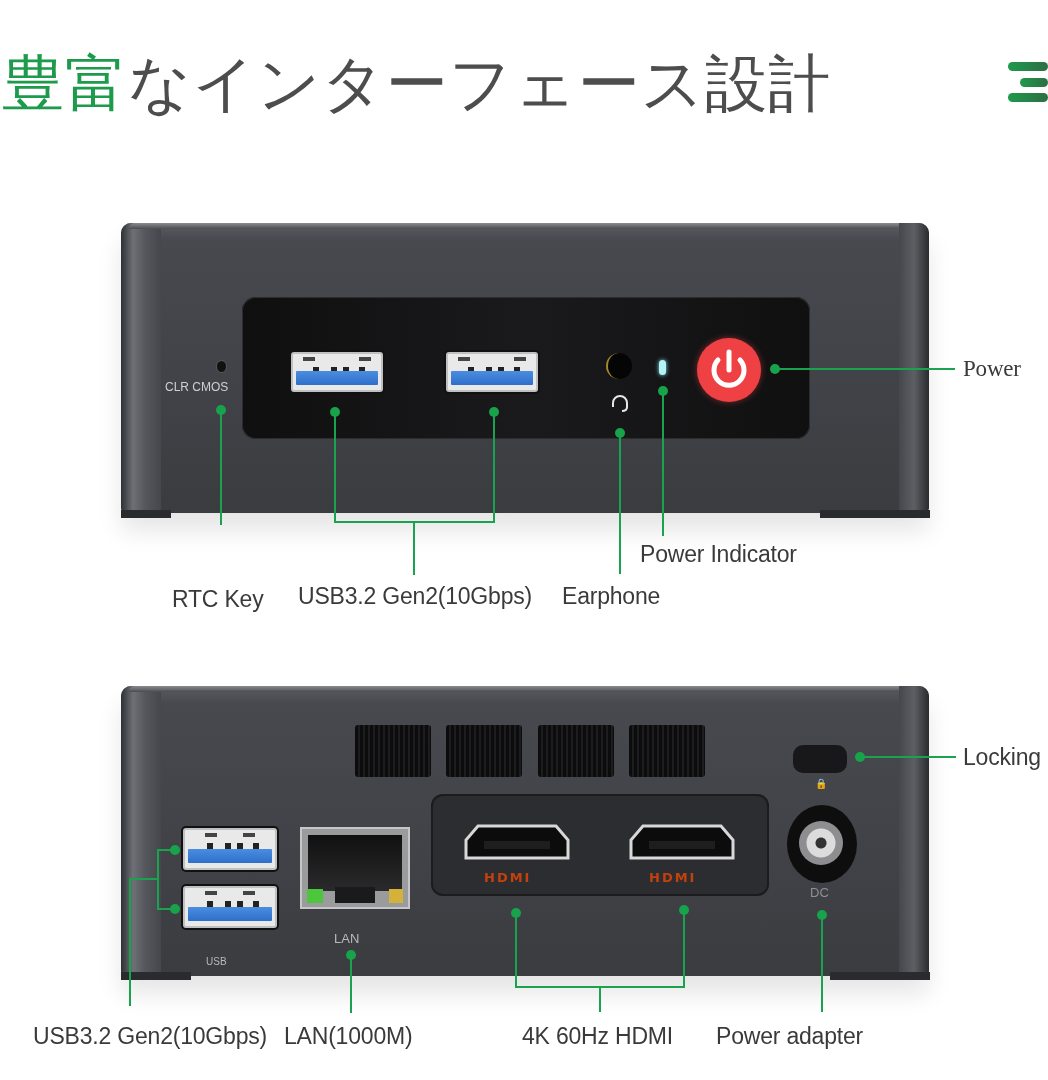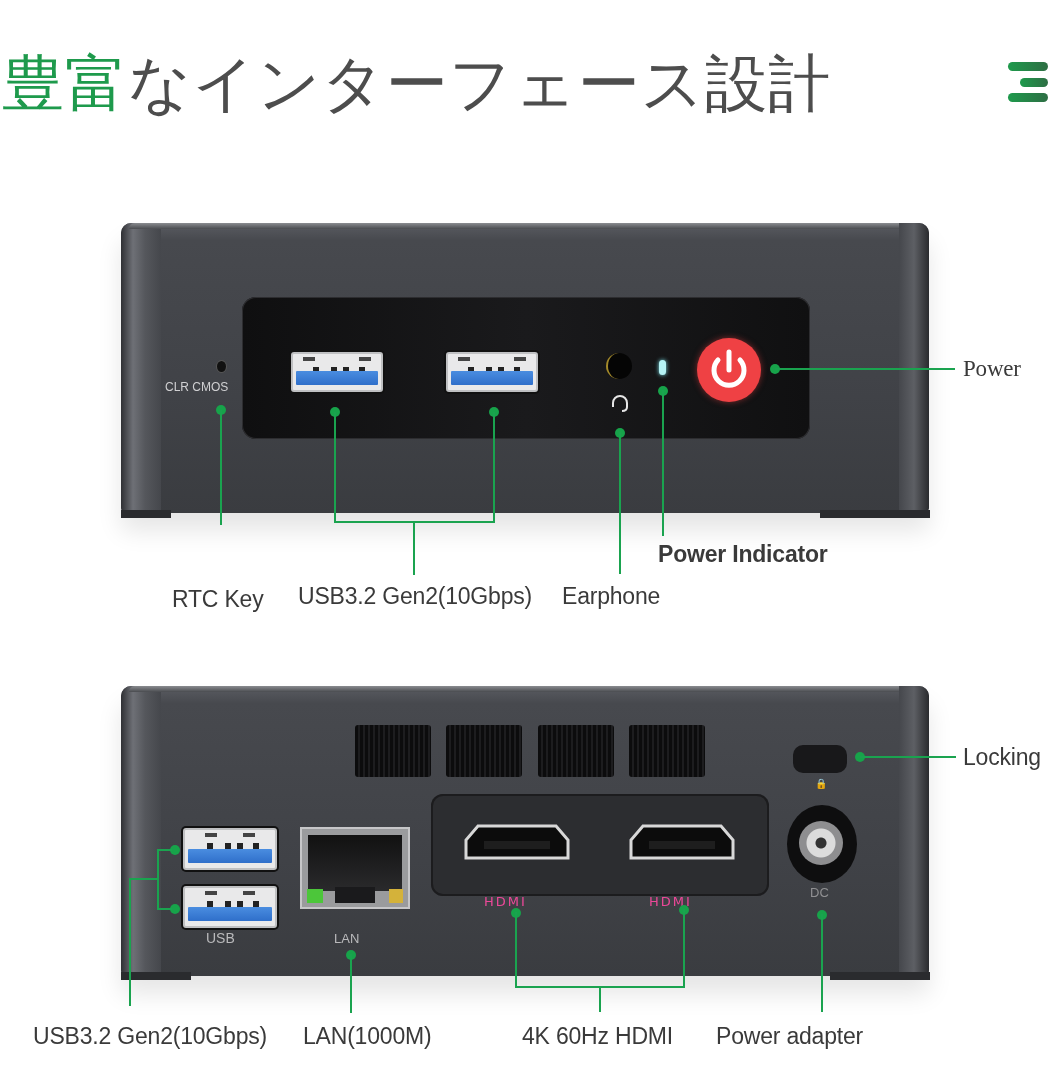--- a/index.html
+++ b/index.html
@@ -46,21 +46,21 @@
   .power-btn { position: absolute; left: 697px; top: 338px; width: 64px; height: 64px; border-radius: 50%; background: #ef4144; box-shadow: 0 0 6px rgba(239,65,68,0.5); }
   .indicator { position: absolute; left: 659px; top: 360px; width: 7px; height: 15px; border-radius: 4px; background: #b5f3f5; box-shadow: 0 0 4px #7fe6ee; }
   .jack { position: absolute; left: 606px; top: 353px; width: 26px; height: 26px; border-radius: 50%; background: #050505; border-left: 2px solid #a48a2a; }
   .cmos-hole { position: absolute; left: 217px; top: 361px; width: 9px; height: 11px; border-radius: 50%; background: #111; box-shadow: 0 0 0 1px #555; }
 
   .vent { position: absolute; top: 725px; width: 76px; height: 52px; border-radius: 3px;
           background: repeating-linear-gradient(90deg,#0c0c0d 0px,#0c0c0d 3px,#1d1d1f 3px,#1d1d1f 5px); }
 
   .hdmi-panel { position: absolute; left: 431px; top: 794px; width: 338px; height: 102px; border-radius: 12px; background: #2c2d30; box-shadow: inset 0 0 0 2px #1c1c1e; }
   .hdmi { position: absolute; width: 106px; height: 40px; }
-  .hdmi-text { position: absolute; font-family: "DejaVu Sans", sans-serif; font-weight: normal; font-size: 13px; letter-spacing: 2px; color: #ec4899; margin-top: 24px; }
+  .hdmi-text { position: absolute; font-family: "DejaVu Sans", sans-serif; font-weight: bold; font-size: 13px; letter-spacing: 2px; color: #c2410c; }
 
   .lan { position: absolute; left: 300px; top: 827px; width: 110px; height: 82px; background: #9a9b9d; border: 2px solid #c6c6c8; }
   .lan .hole { position: absolute; left: 6px; top: 6px; width: 94px; height: 56px; background: linear-gradient(180deg,#111,#2a2a2c); }
   .lan .notch { position: absolute; left: 33px; top: 58px; width: 40px; height: 16px; background: #1a1a1c; }
   .lan .led-g { position: absolute; left: 5px; top: 60px; width: 16px; height: 14px; background: #4cc63a; }
   .lan .led-y { position: absolute; right: 5px; top: 60px; width: 14px; height: 14px; background: #d4b23a; }
 
   .lock-slot { position: absolute; left: 793px; top: 745px; width: 54px; height: 28px; border-radius: 10px; background: #18181a; }
   .dc-ring { position: absolute; left: 787px; top: 805px; width: 70px; height: 78px; border-radius: 50%; background: #0e0e0f; }
   .dc-core { position: absolute; left: 799px; top: 821px; width: 44px; height: 44px; border-radius: 50%; background: radial-gradient(circle,#333 0 5px,#dcdcdc 6px 14px,#8e8e90 15px 22px); }
@@ -138,21 +138,21 @@
   <div class="line" style="left:334px;top:521px;width:161px;height:2px;"></div>
   <div class="line" style="left:413px;top:521px;width:2px;height:54px;"></div>
   <div class="label" style="left:298px;top:583px;">USB3.2 Gen2(10Gbps)</div>
 
   <div class="dot" style="left:615px;top:428px;"></div>
   <div class="line" style="left:619px;top:432px;width:2px;height:142px;"></div>
   <div class="label" style="left:562px;top:583px;">Earphone</div>
 
   <div class="dot" style="left:658px;top:386px;"></div>
   <div class="line" style="left:662px;top:390px;width:2px;height:146px;"></div>
-  <div class="label" style="left:658px;top:541px;font-weight:bold;">Power Indicator</div>
+  <div class="label" style="left:640px;top:541px;">Power Indicator</div>
 </div>
 
 <div>
   <div class="device" style="left:121px;top:686px;width:808px;height:290px;">
     <div class="topedge"></div>
   </div>
   <div class="foot" style="left:121px;top:972px;width:70px;"></div>
   <div class="foot" style="left:830px;top:972px;width:100px;"></div>
 
   <div class="vent" style="left:355px;"></div>
@@ -174,21 +174,21 @@
   </div>
   <div class="usb usb-small" style="left:183px;top:886px;">
     <div class="top" style="left:20px;"></div>
       <div class="top" style="right:20px;"></div>
     <div class="pin" style="left:22px;"></div>
       <div class="pin" style="left:40px;"></div>
       <div class="pin" style="left:52px;"></div>
       <div class="pin" style="left:68px;"></div>
     <div class="blue"></div>
   </div>
-  <div class="small-label" style="left:206px;top:930px;font-size:14px;">USB</div>
+  <div class="small-label" style="left:206px;top:956px;font-size:10px;">USB</div>
 
   <div class="lan">
     <div class="hole"></div>
       <div class="notch"></div>
       <div class="led-g"></div>
       <div class="led-y"></div>
   </div>
   <div class="small-label" style="left:334px;top:931px;font-size:13px;">LAN</div>
 
   <div class="hdmi-panel"></div>
@@ -215,21 +215,21 @@
   <div class="dot" style="left:170px;top:904px;"></div>
   <div class="line" style="left:157px;top:849px;width:15px;height:2px;"></div>
   <div class="line" style="left:157px;top:908px;width:15px;height:2px;"></div>
   <div class="line" style="left:157px;top:849px;width:2px;height:61px;"></div>
   <div class="line" style="left:129px;top:878px;width:29px;height:2px;"></div>
   <div class="line" style="left:129px;top:878px;width:2px;height:128px;"></div>
   <div class="label" style="left:33px;top:1023px;">USB3.2 Gen2(10Gbps)</div>
 
   <div class="dot" style="left:346px;top:950px;"></div>
   <div class="line" style="left:350px;top:954px;width:2px;height:59px;"></div>
-  <div class="label" style="left:284px;top:1023px;margin-left:19px;">LAN(1000M)</div>
+  <div class="label" style="left:284px;top:1023px;">LAN(1000M)</div>
 
   <div class="dot" style="left:511px;top:908px;"></div>
   <div class="dot" style="left:679px;top:905px;"></div>
   <div class="line" style="left:515px;top:912px;width:2px;height:76px;"></div>
   <div class="line" style="left:683px;top:909px;width:2px;height:79px;"></div>
   <div class="line" style="left:515px;top:986px;width:170px;height:2px;"></div>
   <div class="line" style="left:599px;top:986px;width:2px;height:26px;"></div>
   <div class="label" style="left:522px;top:1023px;">4K 60Hz HDMI</div>
 
   <div class="dot" style="left:817px;top:910px;"></div>

